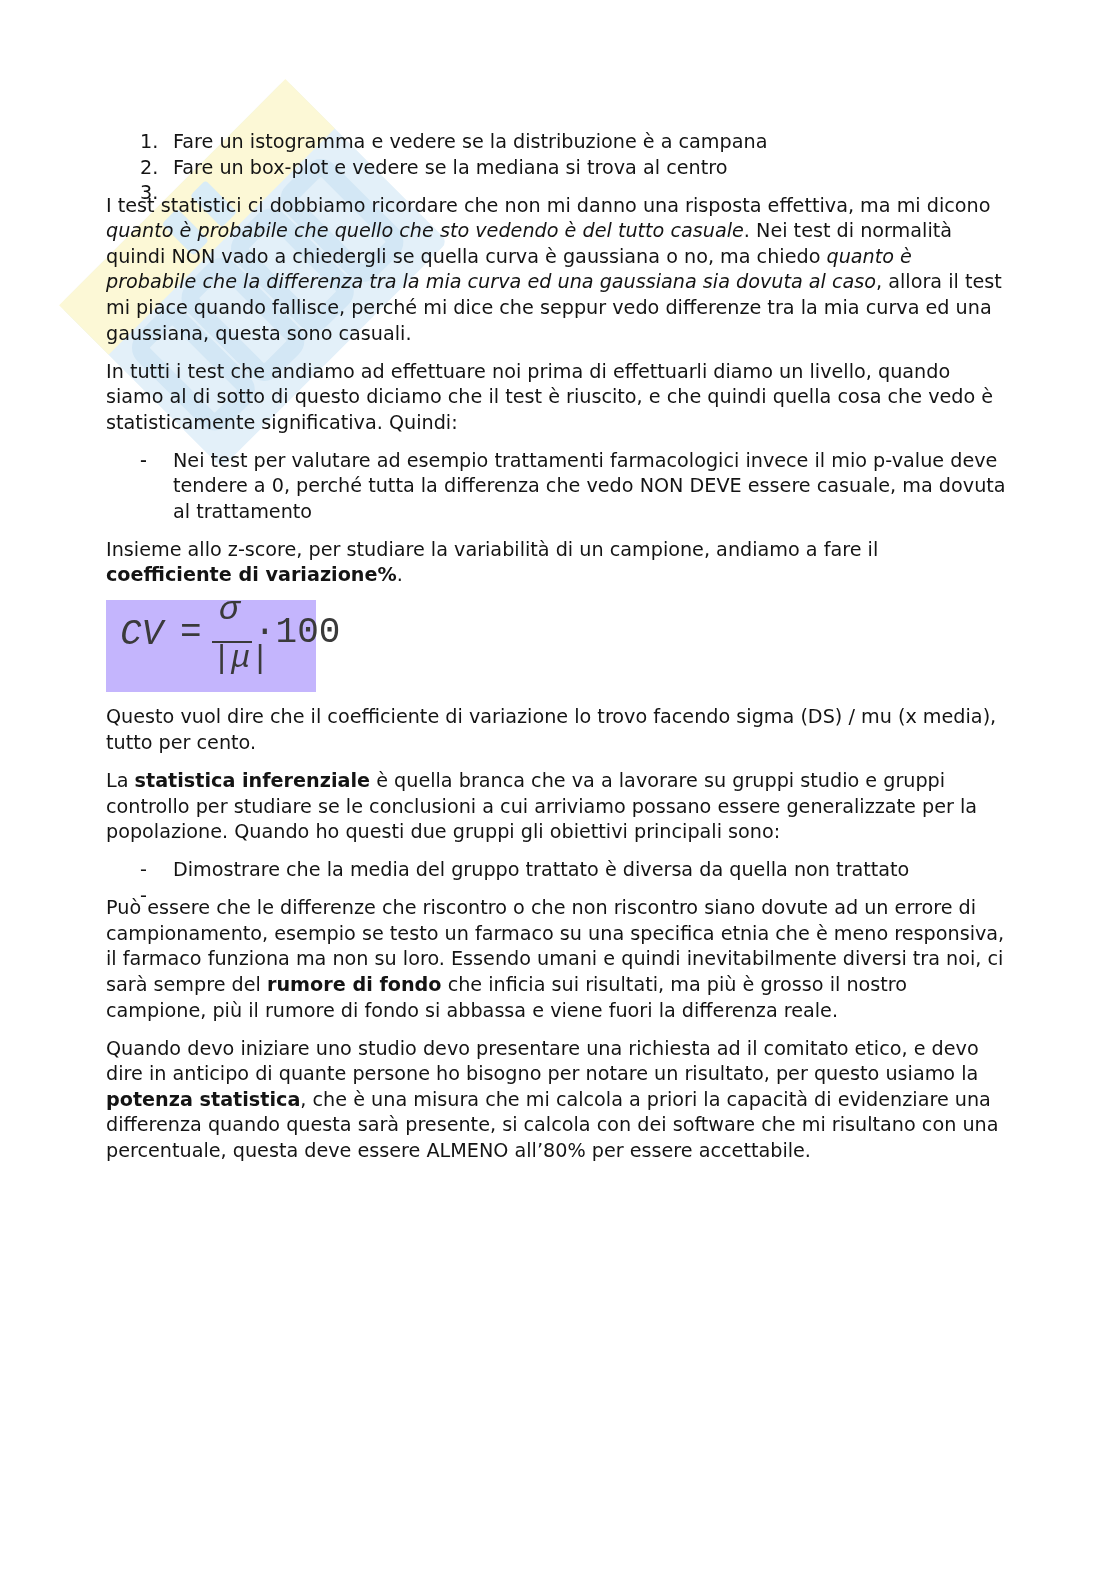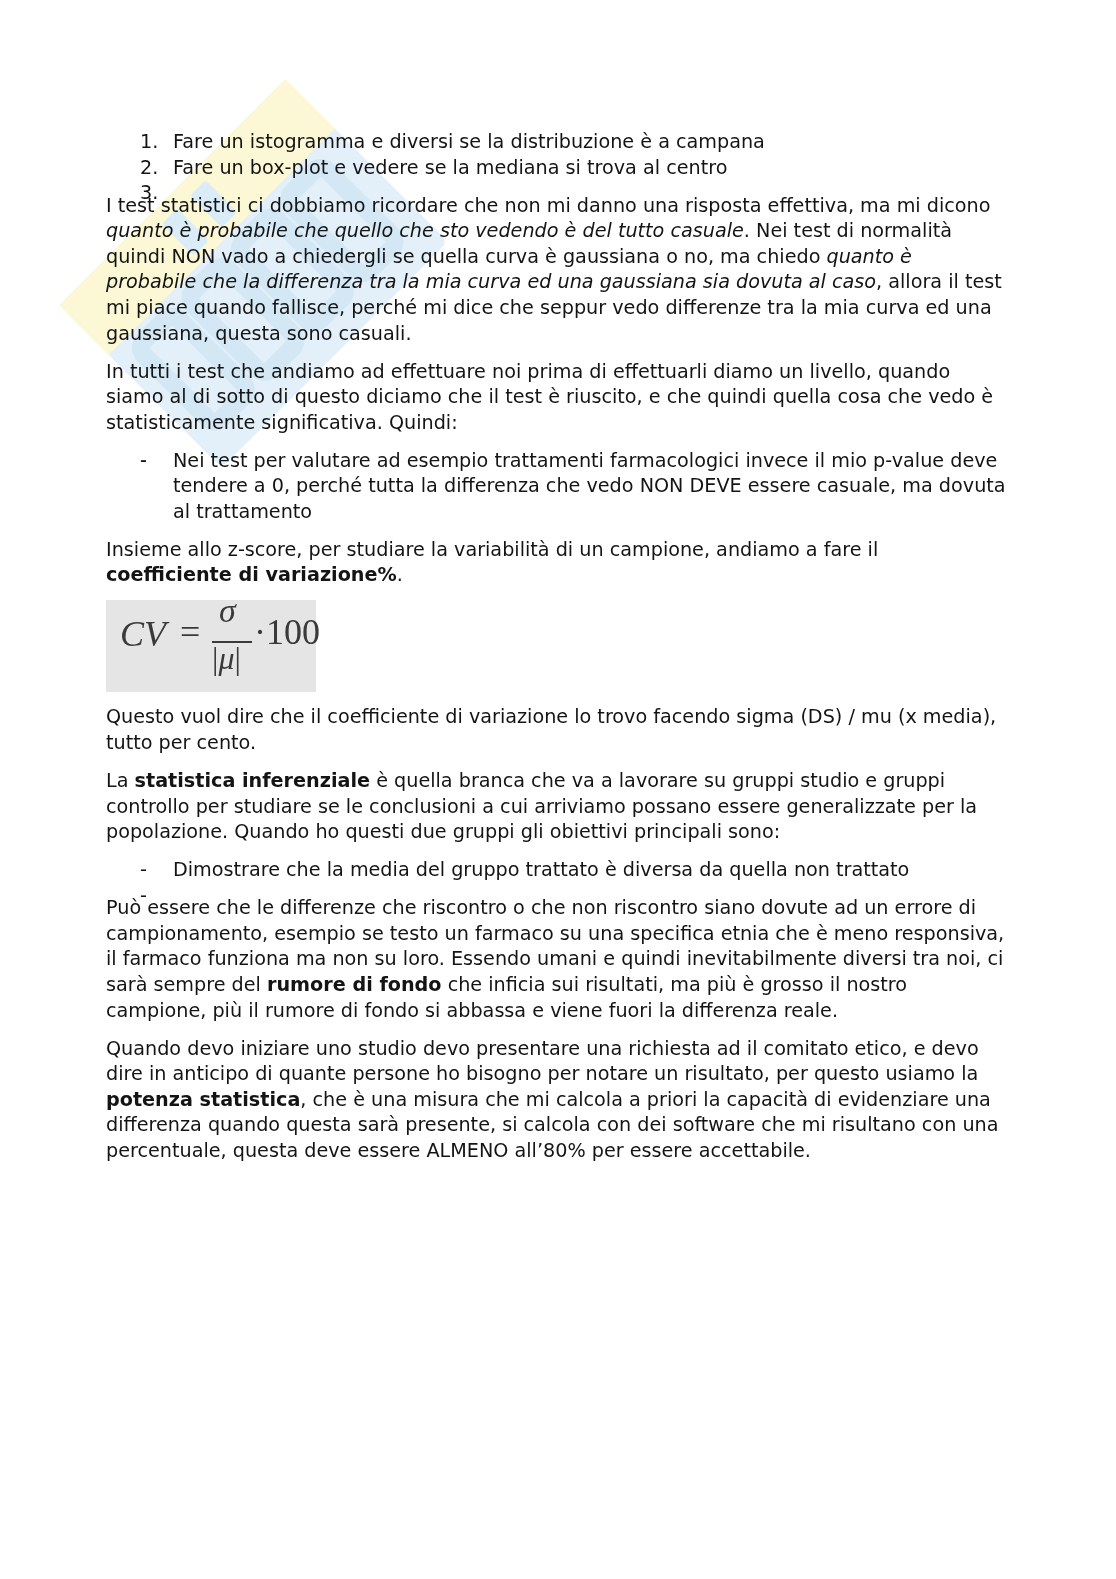--- a/index.html
+++ b/index.html
@@ -60,24 +60,24 @@
       padding-left: 67px;
     }
     ul.dashed li .dash {
       position: absolute;
       left: 34px;
       top: 0;
     }
     .formula {
       width: 210px;
       height: 92px;
-      background: #e5e5e5;
+      background: #c4b5fd;
       margin: 4px 0 12px 0;
       position: relative;
-      font-family: Liberation Serif, serif;
+      font-family: Liberation Mono, monospace;
       color: #3a3a3a;
     }
     .formula .cv {
       position: absolute;
       left: 14px;
       top: 22px;
       font-size: 36px;
       font-style: italic;
     }
     .formula .eq {
@@ -133,21 +133,21 @@
     <rect x="200" y="135" width="22" height="45" rx="4" fill="#d9ecf7"></rect>
     <rect x="240" y="135" width="22" height="45" rx="4" fill="#d9ecf7"></rect>
   </g>
 </svg>
 
 <div class="page">
 
   <ol class="numbered">
     <li>
       <span class="num">1.</span>
-      <span>Fare un istogramma e diversi se la distribuzione è a campana</span>
+      <span>Fare un istogramma e vedere se la distribuzione è a campana</span>
     </li>
     <li>
       <span class="num">2.</span>
       <span>Fare un box-plot e vedere se la mediana si trova al centro</span>
     </li>
     <li>
       <span class="num">3.</span>
     </li>
   </ol>
 

